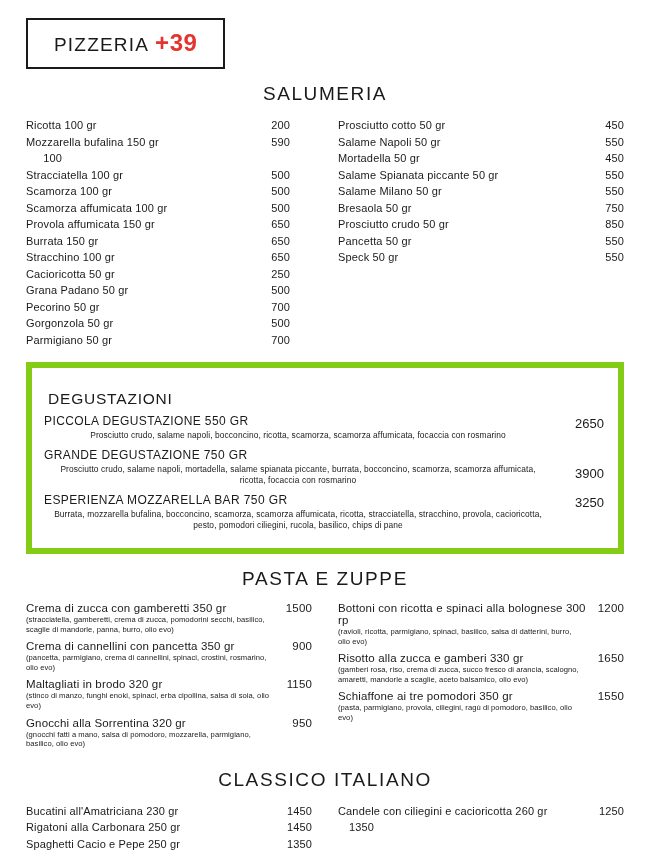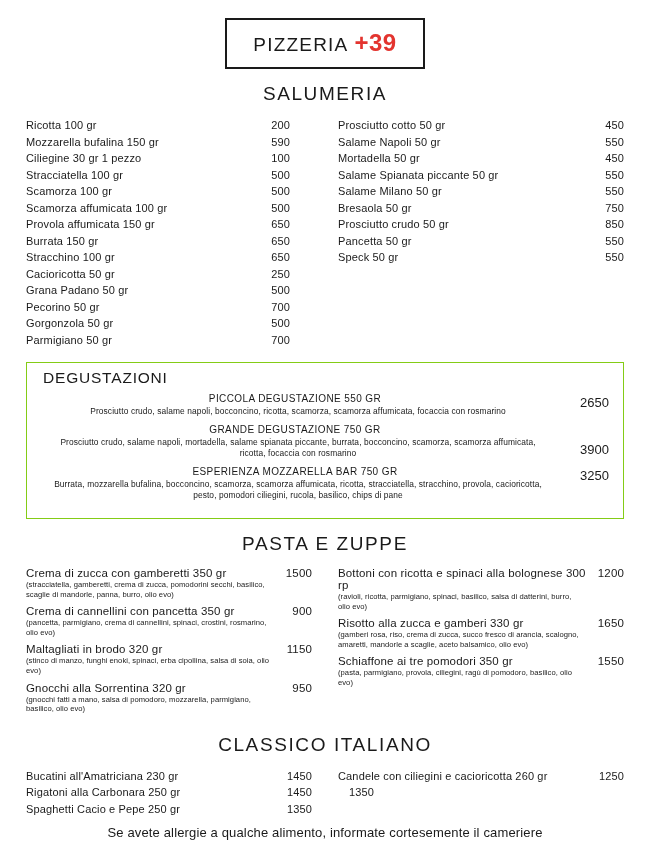--- a/index.html
+++ b/index.html
@@ -18,21 +18,21 @@
     position: relative;
     width: 650px;
     height: 856px;
     box-sizing: border-box;
     padding: 10px 26px 0 26px;
   }
 
   
   .logo-wrap {
     display: flex;
-    justify-content: center;
+    justify-content: flex-start;
     margin-top: 8px;
   }
   .logo-box {
     border: 2px solid #1a1a1a;
     padding: 9px 26px 10px 26px;
     display: flex;
     align-items: baseline;
     gap: 6px;
   }
   .logo-text {
@@ -78,37 +78,37 @@
   }
   .row .pr {
     flex: 0 0 auto;
     text-align: right;
     min-width: 36px;
   }
   .salumeria .col:first-child .pr { margin-right: 22px; }
 
   
   .deg-box {
-    border: 1px solid #84cc16;
+    border: 6px solid #84cc16;
     margin-top: 14px;
-    padding: 4px 12px 10px 12px;
+    padding: 20px 12px 10px 12px;
     position: relative;
   }
   .deg-title {
     font-size: 15.5px;
     letter-spacing: 0.8px;
     margin: 2px 0 6px 4px;
   }
   .deg-item {
     position: relative;
     margin-bottom: 7px;
   }
   .deg-item-head {
-    text-align: center;
-    font-size: 10px;
+    text-align: left;
+    font-size: 12px;
     letter-spacing: 0.4px;
     padding-right: 60px;
   }
   .deg-item-desc {
     text-align: center;
     font-size: 8.4px;
     line-height: 11px;
     letter-spacing: 0.1px;
     padding: 2px 64px 0 10px;
   }
@@ -168,21 +168,20 @@
     <div class="col">
       <div class="row">
           <span class="nm">Ricotta 100 gr</span>
           <span class="pr">200</span>
         </div>
       <div class="row">
           <span class="nm">Mozzarella bufalina 150 gr</span>
           <span class="pr">590</span>
         </div>
       <div class="row">
-          <span class="nm">Ciliegine 30 gr 1 pezzo</span>
           <span class="pr">100</span>
         </div>
       <div class="row">
           <span class="nm">Stracciatella 100 gr</span>
           <span class="pr">500</span>
         </div>
       <div class="row">
           <span class="nm">Scamorza 100 gr</span>
           <span class="pr">500</span>
         </div>

